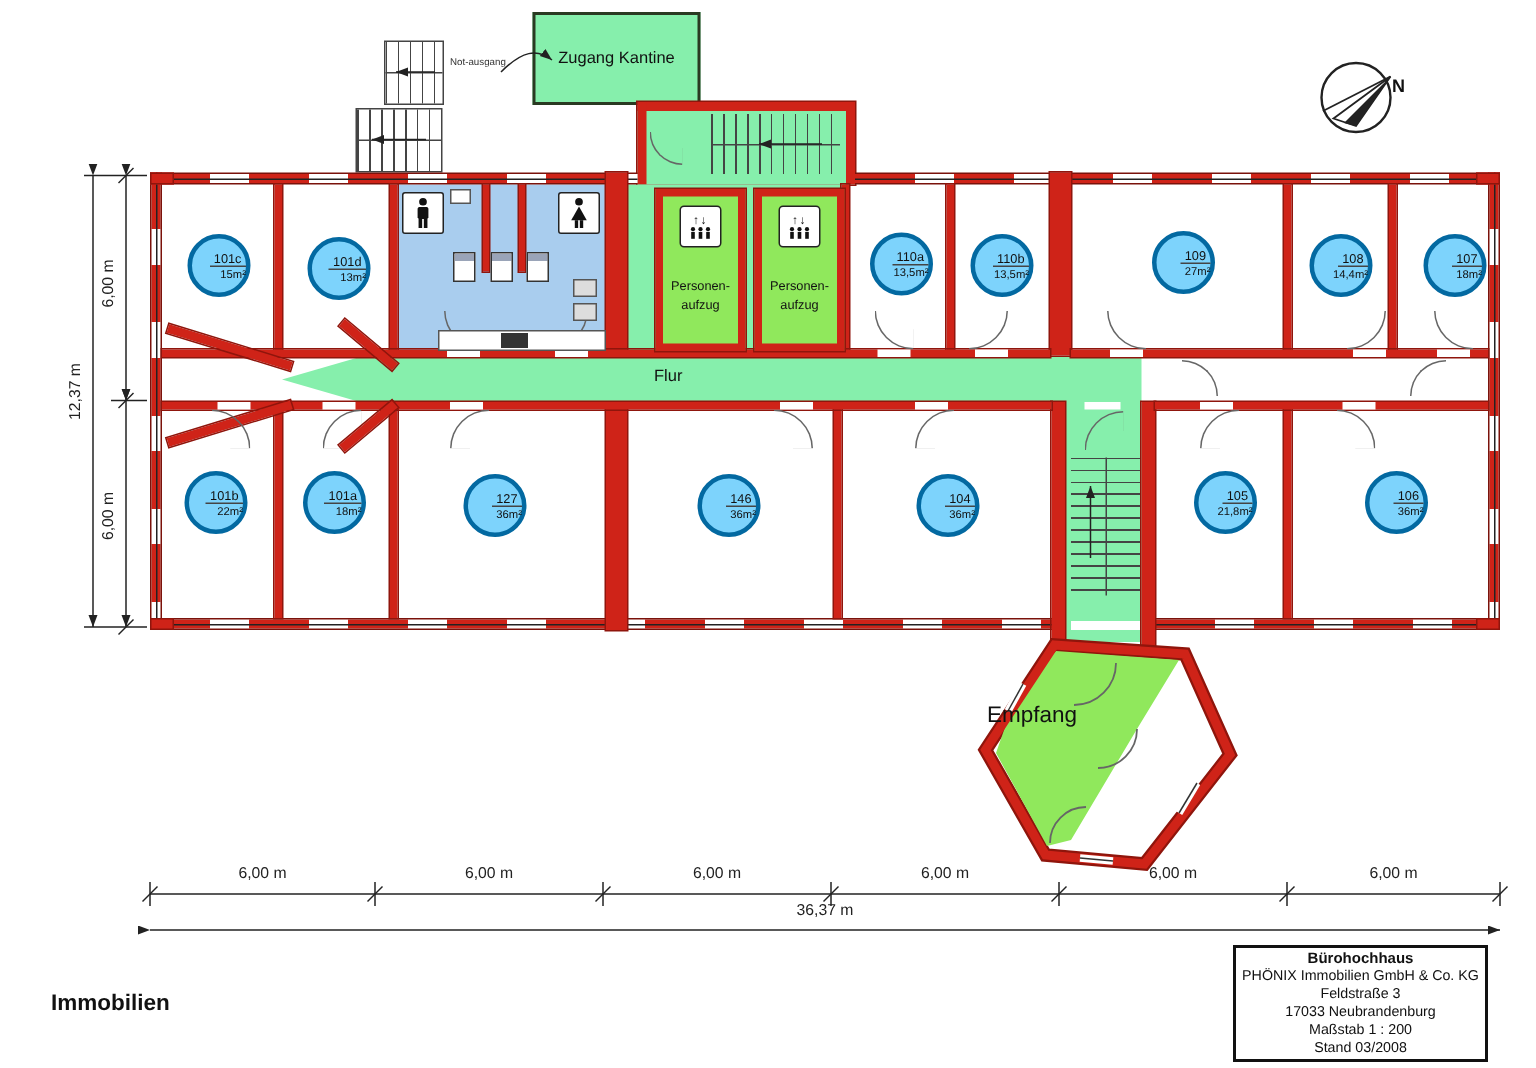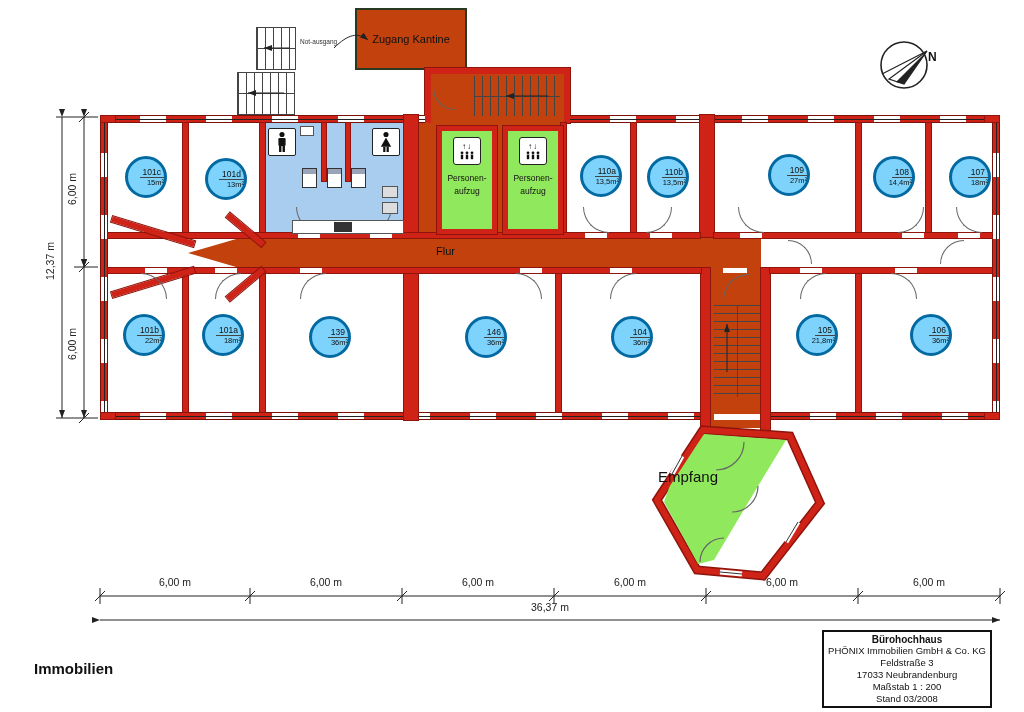--- a/index.html
+++ b/index.html
@@ -17,21 +17,21 @@
       border-left:1px solid #7a120b;border-right:1px solid #7a120b}
   .cap{background:#cf2318;border:1px solid #8f150c}
   
   .pw{background:#cf2318;outline:1px solid #8f150c}
   .rot17{transform:rotate(17deg);transform-origin:left center}
   .rotm17{transform:rotate(-17deg);transform-origin:left center}
   .rot40{transform:rotate(40deg);transform-origin:left center}
   .rotm40{transform:rotate(-40deg);transform-origin:left center}
   .gap{background:#fff}
   
-  .green{background:#c2410c}
+  .green{background:#86efac}
   .blue{background:#a9cdee}
   .arrowhead{clip-path:polygon(100% 0,100% 100%,0 50%)}
   
   .stamp{width:42px;height:42px;border:3px solid #0369a1;border-radius:50%;background:#7dd3fc;
          display:flex;flex-direction:column;align-items:flex-end;justify-content:center;
          font-size:8.5px;line-height:1.2;text-align:center}
   .stamp .num{border-bottom:1px solid #444;padding:0 3px}
   .stamp .ar{font-size:7.5px}
   
   .door{width:26px;height:26px}
@@ -44,21 +44,21 @@
         background-size:100% 1px,auto;background-position:0 50%,0 0;background-repeat:no-repeat,repeat}
   .st-h{background-image:linear-gradient(#444,#444),repeating-linear-gradient(180deg,#444 0 1px,transparent 1px 8px);
         background-size:1px 100%,auto;background-position:50% 0,0 0;background-repeat:no-repeat,repeat}
   .flight{background-color:#fff;border:1px solid #444}
   
   .lift{width:60px;height:108px;background:#90e85c;border:5px solid #cf2318;outline:1px solid #8f150c;
         display:flex;flex-direction:column;align-items:center}
   .lift-tile{margin-top:6px;width:26px;height:26px;background:#fff;border:1.5px solid #222;border-radius:3px;
         display:flex;flex-direction:column;align-items:center;justify-content:center;line-height:1}
   .lift-arrows{font-size:8px;letter-spacing:1px}
-  .lift-label{margin-top:7px;font-size:8.5px;text-align:center;line-height:1.55;color:#111}
+  .lift-label{margin-top:19px;font-size:8.5px;text-align:center;line-height:1.55;color:#111}
   .icon-tile{width:28px;height:28px;background:#fff;border:1.5px solid #222;border-radius:2px;
         display:flex;align-items:center;justify-content:center}
   .wc-fx{background:#fff;border:1px solid #333;box-shadow:inset 0 5px 0 #9aa4b8}
   .lbl{font-size:11px;color:#111}
   .dimlbl{font-size:10.5px;color:#222;text-align:center}
   .vrot{transform:rotate(-90deg)}
   .tb{border:2px solid #111;background:#fff;display:flex;flex-direction:column;
       justify-content:space-evenly;text-align:center;font-size:9.5px;line-height:1.1}
   .tb .b1{font-weight:bold;font-size:10px}
 </style>
@@ -260,21 +260,21 @@
     </div>
   <div class="a stamp" style="left:123px;top:314px">
       <span class="num">101b</span>
       <span class="ar">22m²</span>
     </div>
   <div class="a stamp" style="left:202px;top:314px">
       <span class="num">101a</span>
       <span class="ar">18m²</span>
     </div>
   <div class="a stamp" style="left:309px;top:316px">
-      <span class="num">139</span>
+      <span class="num">127</span>
       <span class="ar">36m²</span>
     </div>
   <div class="a stamp" style="left:465px;top:316px">
       <span class="num">146</span>
       <span class="ar">36m²</span>
     </div>
   <div class="a stamp" style="left:611px;top:316px">
       <span class="num">104</span>
       <span class="ar">36m²</span>
     </div>

